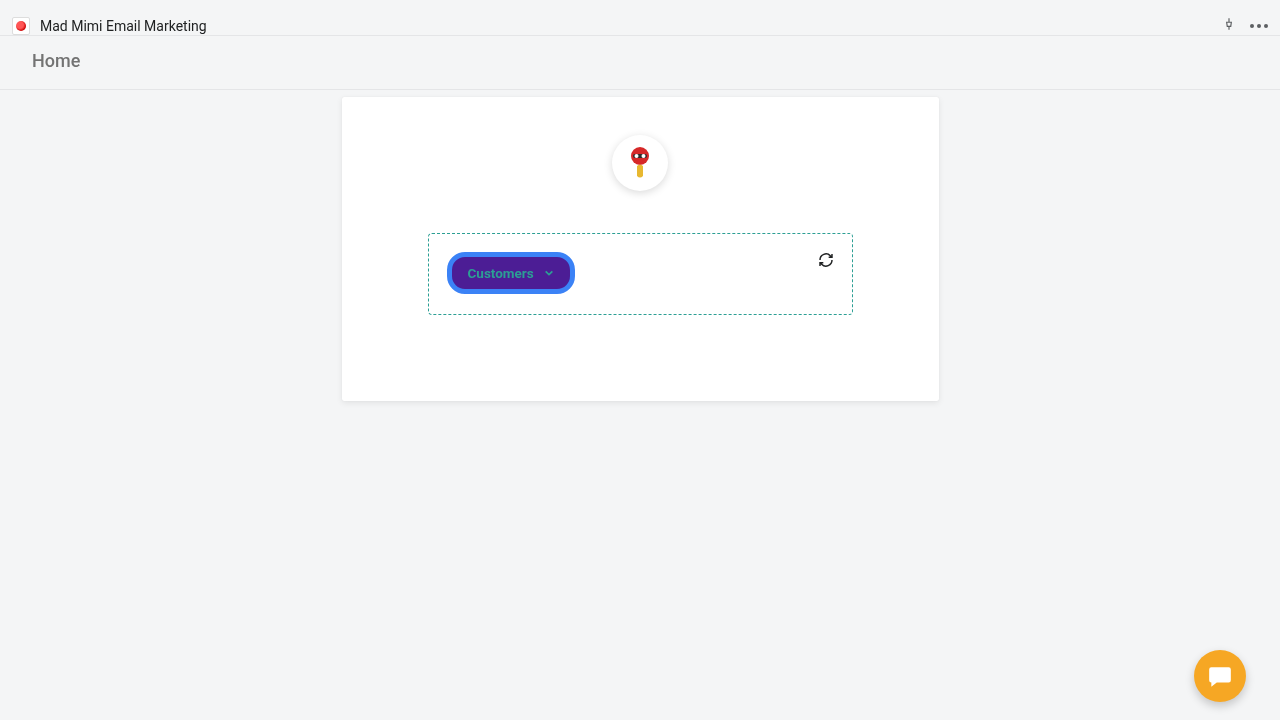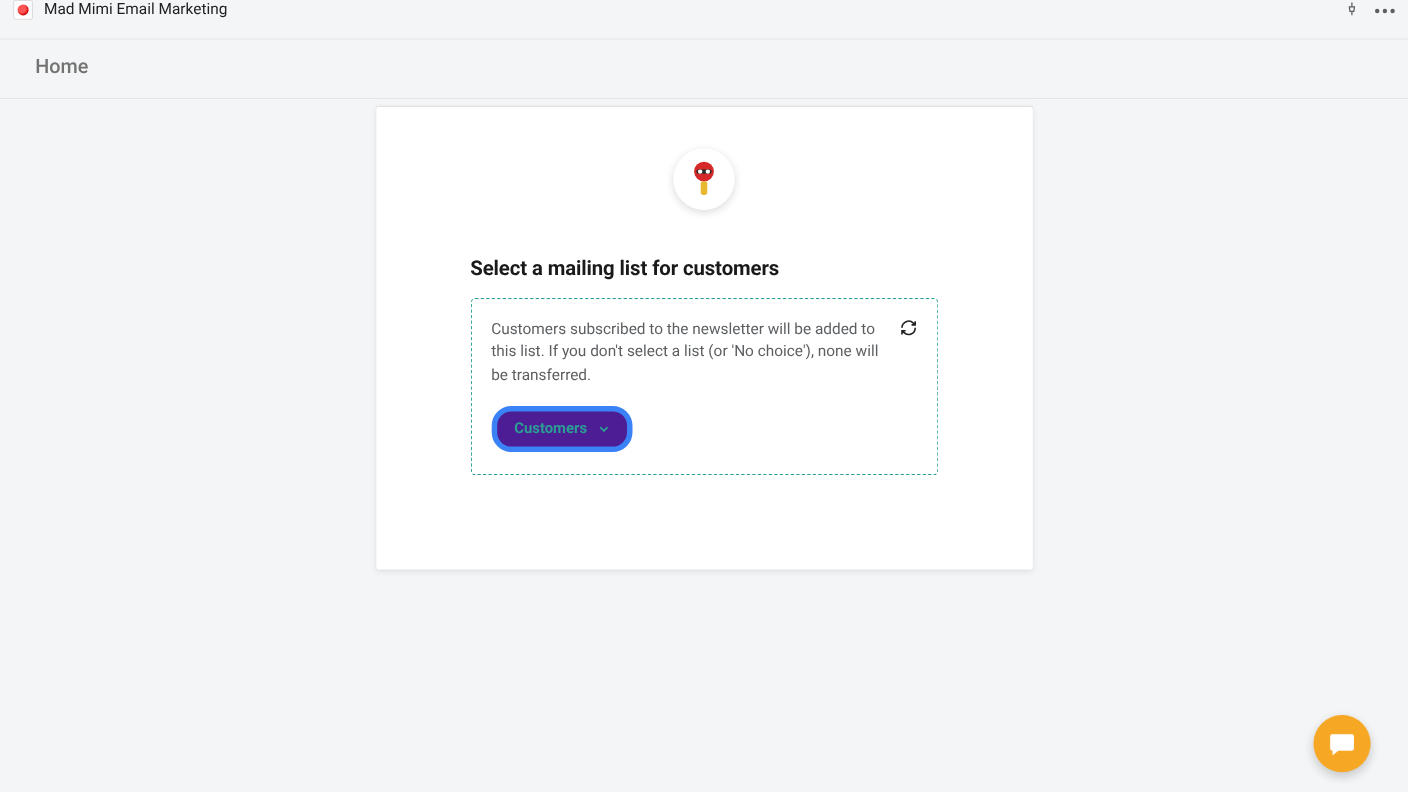--- a/index.html
+++ b/index.html
@@ -6,21 +6,21 @@
   body {
     font-family: -apple-system, BlinkMacSystemFont, 'Segoe UI', Roboto, sans-serif;
     background: #f4f5f6;
     width: 1280px;
     height: 720px;
     overflow: hidden;
   }
   .titlebar {
     height: 36px;
     display: flex;
-    align-items: flex-start;
+    align-items: flex-end;
     padding: 0 12px;
     background: #f4f5f6;
     border-bottom: 1px solid #e4e5e7;
     justify-content: space-between;
   }
   .titlebar-left { display: flex; align-items: center; gap: 10px; }
   .app-icon {
     width: 18px; height: 18px;
     background: #fff;
     border: 1px solid #ddd;
@@ -148,28 +148,26 @@
     <div class="avatar">
       <svg viewBox="0 0 28 34">
         <ellipse cx="14" cy="10" rx="9" ry="9" fill="#d62828"></ellipse>
         <rect x="7" y="8" width="14" height="4" rx="2" fill="#2a2a2a"></rect>
         <circle cx="10.5" cy="10" r="2" fill="#fff"></circle>
         <circle cx="17.5" cy="10" r="2" fill="#fff"></circle>
         <path d="M11 20 Q14 17 17 20 L17 30 Q14 33 11 30 Z" fill="#e8b830"></path>
       </svg>
     </div>
 
-    <div class="section-title">Select a mailing list for customers</div>
     <div class="dashed-box">
       <span class="refresh-icon">
         <svg viewBox="0 0 24 24" fill="none" stroke="#202223" stroke-width="2.2">
             <path d="M3 12a9 9 0 0 1 15.5-6.3L21 8M21 3v5h-5M21 12a9 9 0 0 1-15.5 6.3L3 16M3 21v-5h5"></path>
           </svg>
       </span>
-      <div class="desc">Customers subscribed to the newsletter will be added to this list. If you don't select a list (or 'No choice'), none will be transferred.</div>
       <div class="dropdown">
         <span>Customers</span>
         <svg class="chev" viewBox="0 0 12 12" fill="none" stroke="#2c9f94" stroke-width="2">
             <path d="M2 4 L6 8 L10 4"></path>
           </svg>
       </div>
     </div>
 
     <div class="second-section">
     </div>

